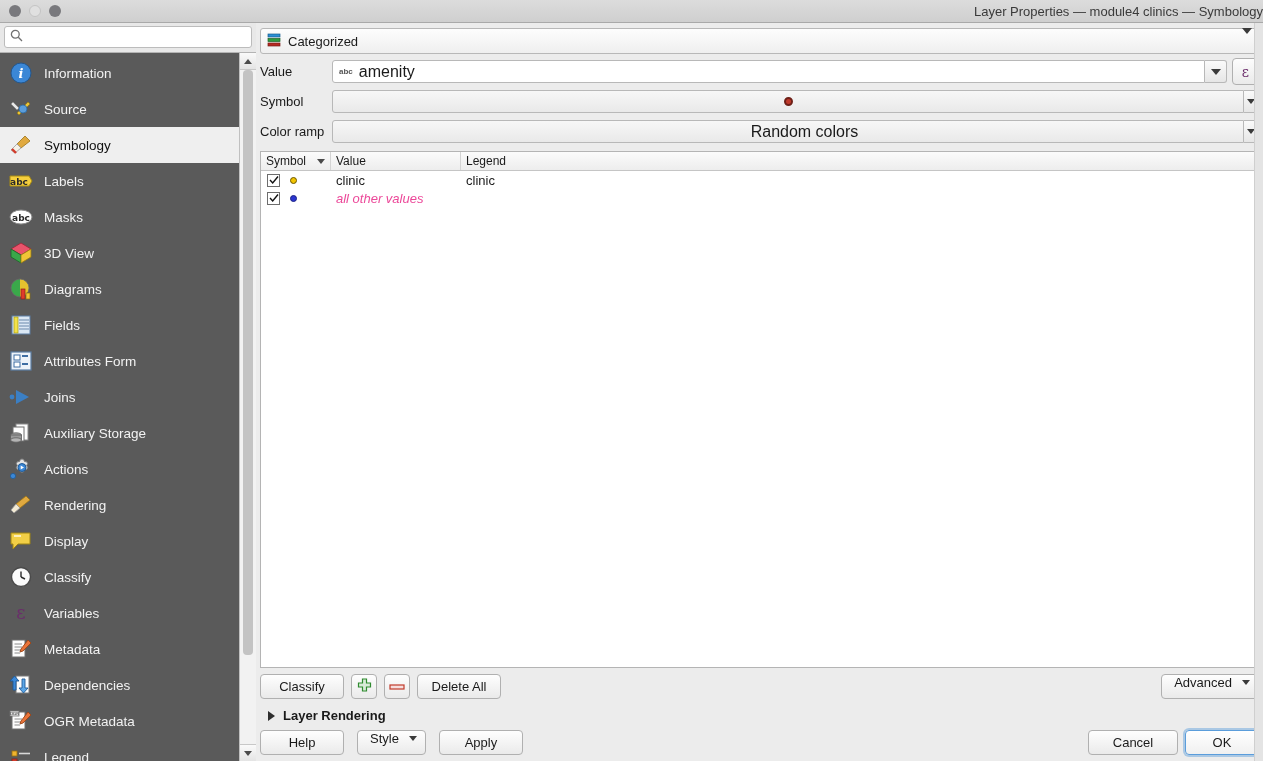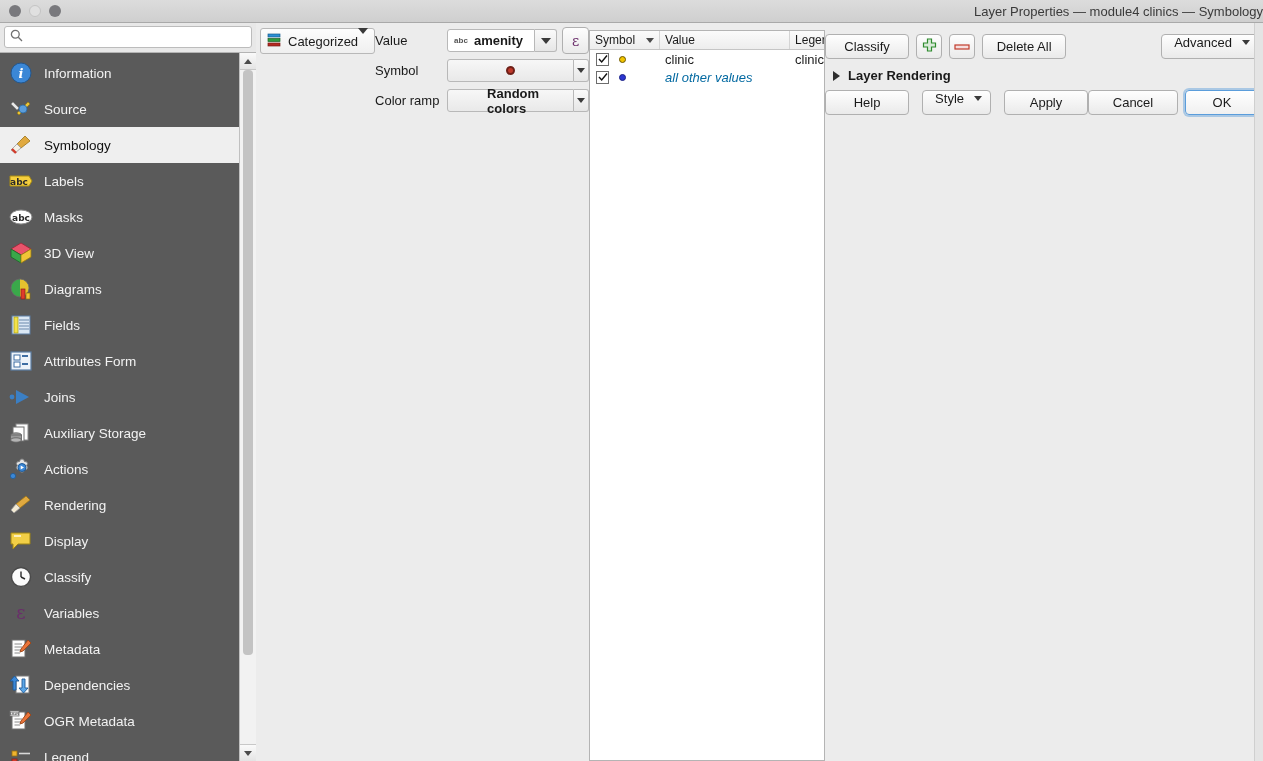--- a/index.html
+++ b/index.html
@@ -118,21 +118,21 @@
     position: absolute; left: 3px; right: 3px;
     background: #c3c3c3; border-radius: 4px;
   }
   .tri-up { width:0;height:0;border-left:4px solid transparent;border-right:4px solid transparent;border-bottom:5px solid #4c4c4c; }
   .tri-dn { width:0;height:0;border-left:4px solid transparent;border-right:4px solid transparent;border-top:5px solid #4c4c4c; }
 
   
   .right-pane {
     flex: 1 1 auto; min-width: 0;
     background: #ececec;
-    display: flex; flex-direction: row;
+    display: flex; flex-direction: column;
     padding: 5px 4px 0 4px;
     box-sizing: border-box;
     position: relative;
   }
   .renderer-combo {
     height: 24px;
     background: linear-gradient(to bottom,#fdfdfd,#efefef);
     border: 1px solid #b8b8b8; border-radius: 3px;
     display: flex; align-items: center;
     padding: 0 6px;
@@ -158,21 +158,21 @@
     background: #fff;
     padding: 0 6px;
     position: relative;
   }
   .field.grey { background: linear-gradient(to bottom,#f7f7f7,#e9e9e9); }
   .field.center { justify-content: center; }
   .abc-badge {
     font-size: 8px; font-weight: bold; color: #555;
     letter-spacing: 0px; margin-right: 6px;
   }
-  .field-text { font-size: 13px; font-weight: bold; }
+  .field-text { font-size: 16px; }
   .attached-arrow {
     width: 22px; flex: 0 0 22px; height: 23px;
     border: 1px solid #b8b8b8; border-left: 0;
     border-radius: 0 3px 3px 0;
     background: linear-gradient(to bottom,#fafafa,#e6e6e6);
     display: flex; align-items: center; justify-content: center;
     box-sizing: border-box;
   }
   .side-arrow {
     width: 15px; flex: 0 0 15px; height: 23px;
@@ -231,21 +231,21 @@
   .td.c-value { width: 130px; flex: 0 0 130px; }
   .td.c-legend { flex: 1 1 auto; }
   .chk {
     width: 13px; height: 13px; flex: 0 0 13px;
     border: 1px solid #6d6d6d; background: #fff;
     display: flex; align-items: center; justify-content: center;
     box-sizing: border-box;
   }
   .chk svg { display:block; }
   .cat-dot { width: 7px; height: 7px; border-radius: 50%; box-sizing: border-box; }
-  .italic-grey { font-style: italic; color: #0369a1; }
+  .italic-grey { font-style: italic; color: #ec4899; }
 
   
   .below-table { padding: 6px 0 0 0; }
   .btnrow { display: flex; align-items: center; gap: 7px; }
   .btn {
     height: 25px;
     min-width: 62px;
     padding: 0 12px;
     border: 1px solid #b0b0b0; border-radius: 4px;
     background: linear-gradient(to bottom,#fefefe,#eaeaea);

